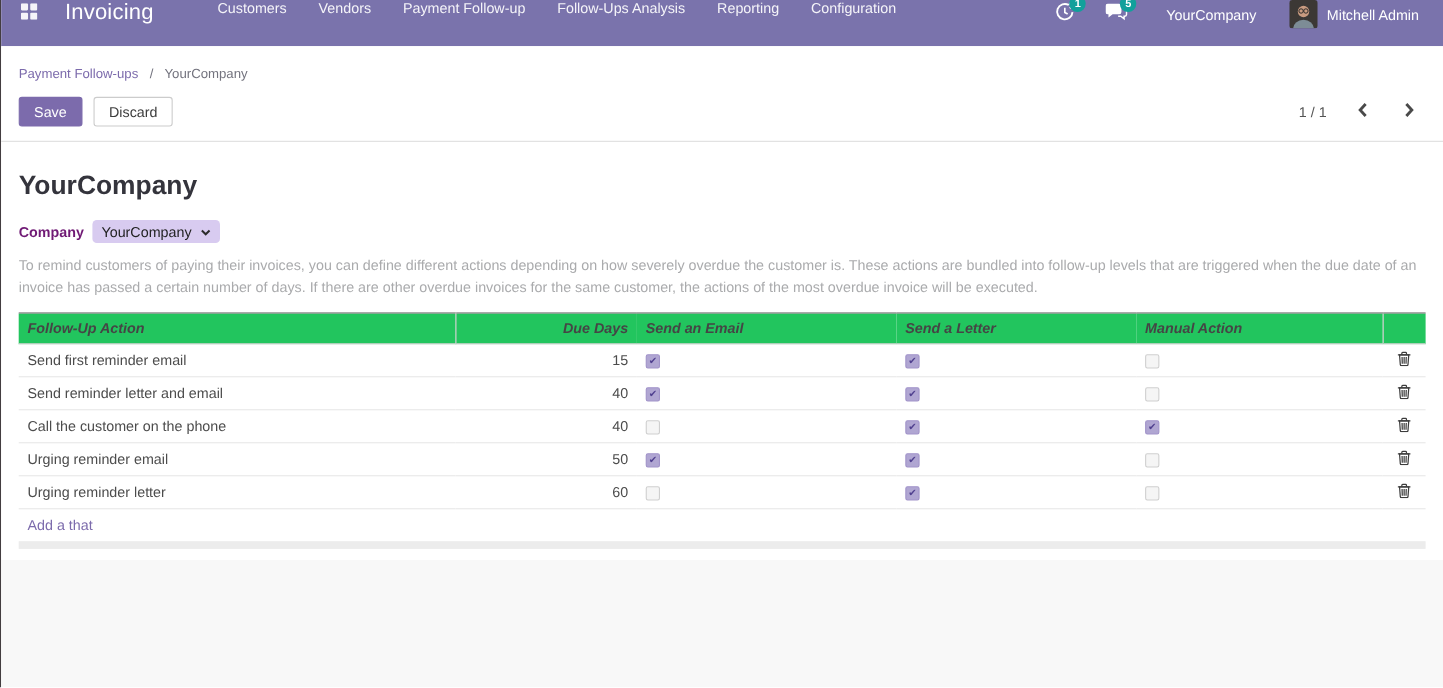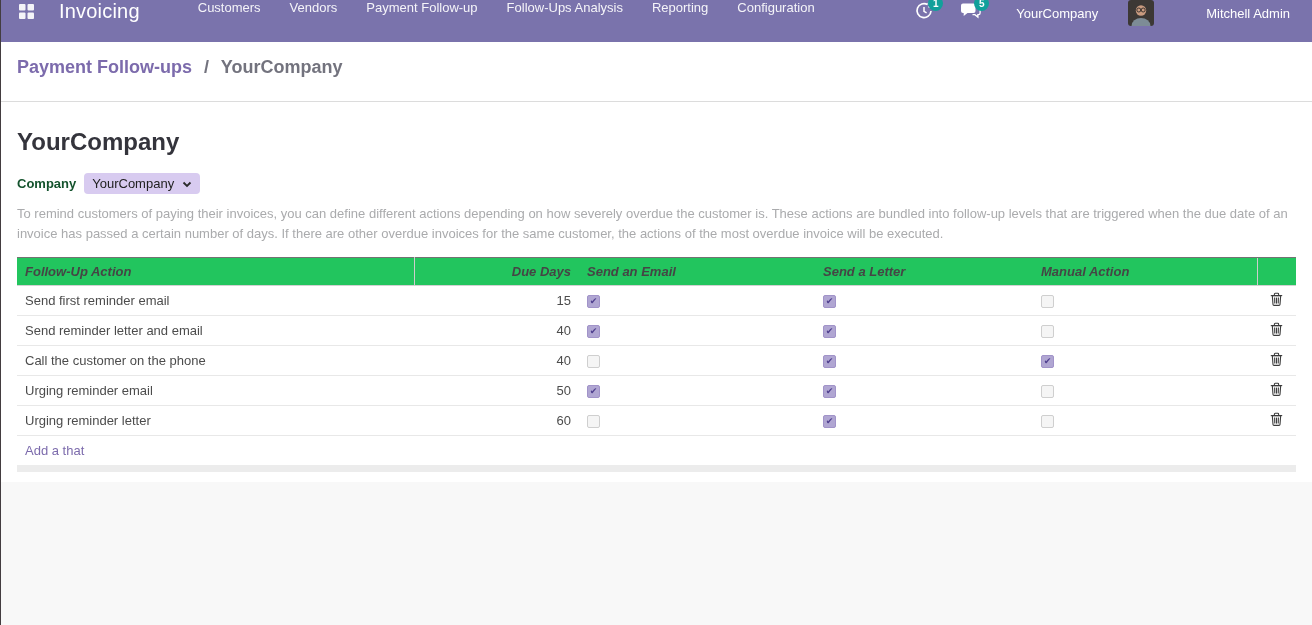--- a/index.html
+++ b/index.html
@@ -10,41 +10,41 @@
   
   .navbar { height:42px; background:var(--navbar,#7a73ac); display:flex; align-items:flex-start; padding:0 22px 0 12px; color:#fff; flex:none; }
   .apps-btn { display:flex; align-items:center; justify-content:center; width:26px; height:26px; cursor:pointer; }
   .app-name { font-size:20px; color:#fff; margin-left:20px; text-decoration:none; cursor:pointer; letter-spacing:.2px; }
   .nav-menu { display:flex; margin-left:58px; gap:29px; }
   .nav-item { font-size:13px; color:rgba(255,255,255,.92); cursor:pointer; }
   .nav-right { margin-left:auto; display:flex; align-items:center; }
   .nav-icon-btn { position:relative; margin-left:28px; cursor:pointer; display:flex; align-items:center; }
   .badge { position:absolute; top:-6px; left:13px; min-width:15px; height:15px; padding:0 3px; border-radius:8px; background:var(--badge,#12a09b); color:#fff; font-size:10px; line-height:15px; text-align:center; font-weight:bold; }
   .nav-company { font-size:13px; margin-left:34px; cursor:pointer; color:#fff; }
-  .nav-user { display:flex; align-items:center; margin-left:30px; cursor:pointer;gap:44px; }
+  .nav-user { display:flex; align-items:center; margin-left:30px; cursor:pointer; }
   .avatar { width:26px; height:26px; border-radius:3px; overflow:hidden; flex:none; }
   .nav-user-name { font-size:13px; margin-left:8px; color:#fff; }
 
   
   .control-panel { background:#fff; padding:13px 22px 13px 16px; border-bottom:1px solid #dcdcdc; flex:none; }
-  .breadcrumb { font-size:18px; line-height:24px; margin-bottom:9px; color:#73737e;font-weight:bold; }
+  .breadcrumb { font-size:12px; line-height:24px; margin-bottom:9px; color:#73737e; }
   .breadcrumb a { color:var(--accent,#7c6bac); text-decoration:none; cursor:pointer; }
   .breadcrumb .sep { margin:0 7px; color:#73737e; }
   .cp-bottom { display:flex; align-items:center; justify-content:space-between; }
   .btn { font-family:"Liberation Sans",sans-serif; font-size:13px; padding:5px 13px; border-radius:3px; cursor:pointer; }
   .btn-save { background:var(--accent,#7c6bac); border:1px solid var(--accent,#7c6bac); color:#fff; margin-right:6px; }
   .btn-discard { background:#fff; border:1px solid #ccc; color:#3c3c3c; }
   .pager { display:flex; align-items:center; font-size:13px; color:#555; }
   .pager-arrow { background:none; border:none; cursor:pointer; padding:2px 4px; margin-left:24px; display:flex; align-items:center; }
 
   
   .sheet { background:#fff; padding:0 16px; height:380px; flex:none; }
   .sheet-title { font-size:24px; font-weight:bold; color:#34343c; padding-top:26px; }
   .company-row { display:flex; align-items:center; margin-top:17px; }
-  .company-label { font-size:13px; font-weight:bold; color:#14532d; margin-right:8px; }
+  .company-label { font-size:13px; font-weight:bold; color:#701a75; margin-right:8px; }
   .company-select { display:inline-flex; align-items:center; gap:8px; background:var(--select_bg,#d8cbf0); border:none; border-radius:4px; padding:3px 8px; font-size:13px; color:#222; cursor:pointer; }
   .description { margin-top:10px; font-size:13px; line-height:19.5px; color:#aaabad; }
 
   
   .fu-table { width:100%; border-collapse:collapse; table-layout:fixed; margin-top:14px; font-size:13px; color:#4c4c4c; }
   .fu-table th { background:#22c55e; font-weight:bold; text-align:left; padding:6px 8px; border-bottom:1px solid #d2d2d2; border-top:1px solid #737373; color:#454545;font-style:italic; }
   .fu-table th.c-days, .fu-table td.c-days { text-align:right; }
   .fu-table th.c-action { border-right:1px solid #cdcdcd; }
   .fu-table th.c-trash { border-left:1px solid #cdcdcd; }
   .fu-table td { padding:6px 8px; border-bottom:1px solid #e8e8e8; background:#fff; }
@@ -121,20 +121,39 @@
       </span>
     </div>
   </nav>
 
   <div class="control-panel">
     <div class="breadcrumb">
       <a>Payment Follow-ups</a>
       <span class="sep">/</span>
       <span>YourCompany</span>
     </div>
+    <div class="cp-bottom">
+      <div>
+        <button class="btn btn-save">Save</button>
+        <button class="btn btn-discard">Discard</button>
+      </div>
+      <div class="pager">
+        <span>1 / 1</span>
+        <button class="pager-arrow">
+          <span><svg width="10" height="14" viewBox="0 0 10 14" fill="none" stroke="#4a4a4a" stroke-width="2.6">
+                <polyline points="7.5,1.5 2.5,7 7.5,12.5"></polyline>
+              </svg></span>
+        </button>
+        <button class="pager-arrow">
+          <span><svg width="10" height="14" viewBox="0 0 10 14" fill="none" stroke="#4a4a4a" stroke-width="2.6">
+                <polyline points="2.5,1.5 7.5,7 2.5,12.5"></polyline>
+              </svg></span>
+        </button>
+      </div>
+    </div>
   </div>
 
   <div class="sheet">
     <h1 class="sheet-title">YourCompany</h1>
 
     <div class="company-row">
       <label class="company-label">Company</label>
       <span class="company-select">
         <span>YourCompany</span>
         <span><svg width="10" height="7" viewBox="0 0 10 7" fill="none" stroke="#2b2b2b" stroke-width="1.8">

